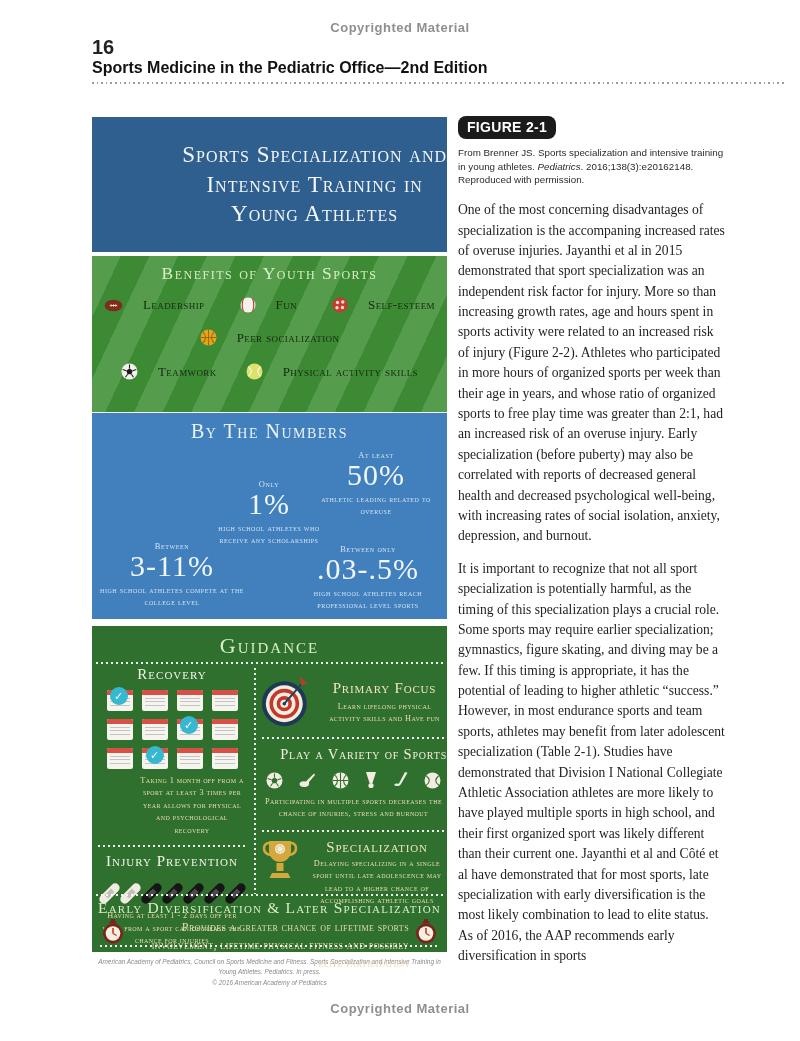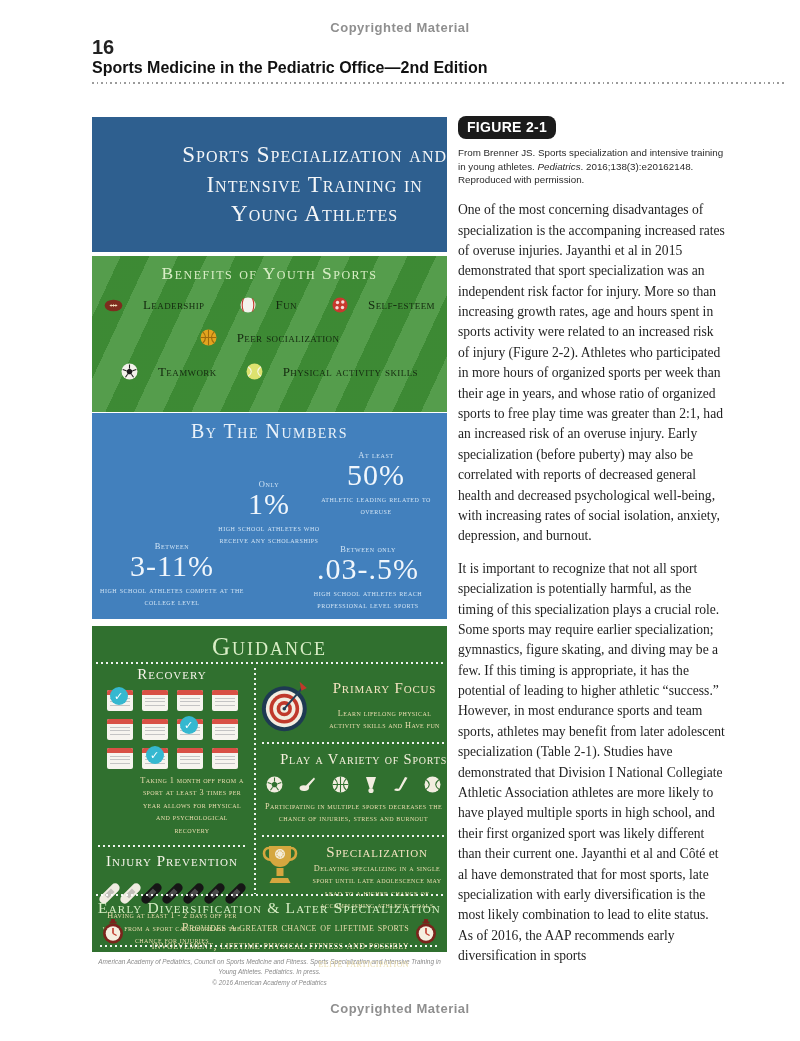--- a/index.html
+++ b/index.html
@@ -49,21 +49,21 @@
   .stat .qual { font-size:8.5px; letter-spacing:.6px; }
   .stat .val { font-size:30px; line-height:1.02; color:#f0f6fc; letter-spacing:1px; }
   .stat .desc { font-size:8.5px; letter-spacing:.5px; line-height:1.45; margin-top:2px; }
   .stat-70  { left:14px;  top:26px;  width:122px; }
   .stat-1   { left:116px; top:66px;  width:122px; }
   .stat-50  { left:222px; top:37px;  width:124px; }
   .stat-311 { left:6px;   top:128px; width:148px; }
   .stat-035 { left:202px; top:131px; width:148px; }
 
   .ig-guidance { margin-top:7px; height:326px; background:#30702f; position:relative; color:#e9dcae; }
-  .guidance-title { text-align:center; color:#d9eec6; font-size:25px; letter-spacing:2px; padding-top:7px; }
+  .guidance-title { text-align:center; color:#d9eec6; font-size:22px; letter-spacing:2px; padding-top:7px; }
   .dotted-h { height:2px; background:repeating-linear-gradient(90deg, rgba(255,255,255,.92) 0 2px, transparent 2px 5px); }
   .g-top-rule { position:absolute; top:36px; left:4px; right:4px; }
   .dotted-v { position:absolute; left:162px; top:42px; height:226px; width:2px;
     background:repeating-linear-gradient(180deg, rgba(255,255,255,.92) 0 2px, transparent 2px 5px); }
 
   .g-left { position:absolute; left:0; top:40px; width:160px; text-align:center; }
   .g-right { position:absolute; left:168px; top:40px; width:187px; }
   .g-h1 { font-size:15px; color:#f7f4ea; letter-spacing:1px; }
   .g-h2 { font-size:13.5px; color:#f3e3c0; letter-spacing:.8px; }
   .g-body { font-size:8.3px; line-height:1.5; letter-spacing:.4px; color:#e9dcae; }
@@ -77,21 +77,21 @@
     color:#fff; font-size:11px; font-weight:bold; display:flex; align-items:center; justify-content:center; z-index:2;
     font-family:"DejaVu Sans", sans-serif; }
   .cal:nth-child(6) .check, .cal:nth-child(10) .check { left:4px; top:-2px; }
 
   .band-row { display:flex; justify-content:center; gap:-2px; margin:10px 0 8px; height:26px; align-items:center; }
   .bandage { width:25px; height:9px; border-radius:4.5px; transform:rotate(-45deg); position:relative; margin:0 -2px; }
   .bandage.light { background:#f0ece1; }
   .bandage.dark { background:#161616; }
   .bandage::after { content:''; position:absolute; left:8px; right:8px; top:2px; bottom:2px; background:rgba(140,140,140,.45); }
 
-  .g-focus-row { display:flex; gap:8px; align-items:flex-end; margin-top:8px; }
+  .g-focus-row { display:flex; gap:8px; align-items:flex-start; margin-top:8px; }
   .g-focus-txt { text-align:center; flex:1; padding-top:6px; }
   .g-rule-r { margin:9px 2px 7px; }
   .g-rule-l { margin:8px 6px 6px; }
   .variety-icons { display:flex; justify-content:space-between; padding:0 6px; margin:8px 0 7px; align-items:center; }
   .g-spec-row { display:flex; gap:7px; align-items:flex-start; margin-top:7px; }
 
   .g-footer { position:absolute; left:0; right:0; bottom:0; height:58px; }
   .g-footer .dotted-h { margin:0 4px; }
   .g-footer-title { text-align:center; font-size:15.5px; color:#d9eec6; letter-spacing:1.2px; margin-top:3px; }
   .g-footer-body { position:relative; margin-top:1px; }
@@ -256,21 +256,21 @@
             <circle cx="27" cy="33" r="16.5" fill="#c0392b"></circle>
             <circle cx="27" cy="33" r="12.5" fill="#f2ede0"></circle>
             <circle cx="27" cy="33" r="8.5" fill="#c0392b"></circle>
             <circle cx="27" cy="33" r="4.5" fill="#f2ede0"></circle>
             <circle cx="27" cy="33" r="2" fill="#1e3a52"></circle>
             <line x1="27" y1="33" x2="48" y2="9" stroke="#23405a" stroke-width="2.2"></line>
             <path d="M44 3 l8 7 -6 3 z" fill="#c0392b"></path>
           </svg>
           <div class="g-focus-txt">
             <div class="g-h2 sc" style="font-size:15px;">Primary Focus</div>
-            <div class="g-body sc" style="margin-top:11px;">Learn lifelong physical activity skills and Have fun</div>
+            <div class="g-body sc" style="margin-top:4px;">Learn lifelong physical activity skills and Have fun</div>
           </div>
         </div>
         <div class="dotted-h g-rule-r"></div>
         <div class="g-h2 sc" style="text-align:right; font-size:14.5px; color:#f5efdc;">Play a Variety of Sports</div>
         <div class="variety-icons">
           <svg width="17" height="17" viewBox="0 0 16 16">
               <circle cx="8" cy="8" r="7.5" fill="#f2ede0"></circle>
               <polygon points="8,5 11,7.2 9.8,10.6 6.2,10.6 5,7.2" fill="#30702f"></polygon>
               <path d="M8 5V1.5M11 7.2l3.4-1M9.8 10.6l2 2.8M6.2 10.6l-2 2.8M5 7.2l-3.4-1" stroke="#30702f" stroke-width="1"></path>
             </svg>

